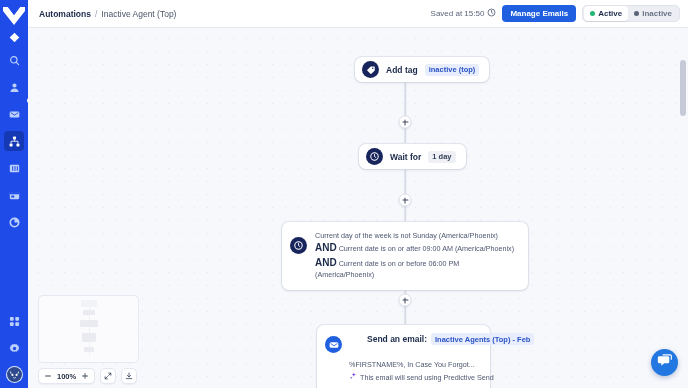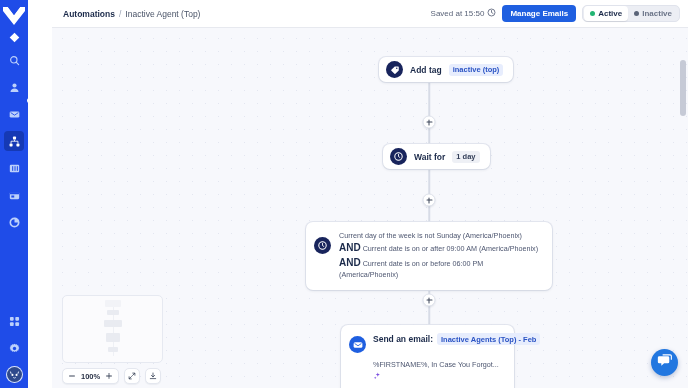--- a/index.html
+++ b/index.html
@@ -2,21 +2,21 @@
 <html><head>
 <meta charset="utf-8">
 <style>
   * { box-sizing: border-box; margin: 0; padding: 0; }
   html, body {
     width: 688px; height: 388px;
     overflow: hidden;
     font-family: "Liberation Sans", sans-serif;
     background: #ffffff;
   }
-  #app { position: relative; width: 688px; height: 388px; display: flex; gap: 24px; }
+  #app { position: relative; width: 688px; height: 388px; display: flex; }
 
   
   .sidebar {
     width: 28px; height: 388px;
     background: #1f4ce8;
     display: flex; flex-direction: column; align-items: center;
     flex: 0 0 28px;
     position: relative;
   }
   .logo-wrap {
@@ -171,21 +171,21 @@
   .cond-and { font-weight: bold; color: #1b2a4a; font-size: 10px; }
   
   #node-email {
     left: 289px; top: 297px; width: 173px;
     flex-direction: column; align-items: stretch;
     padding: 0;
   }
   .email-top { display: flex; align-items: flex-start; gap: 7px; padding: 8px 9px 6px 8px; }
   #node-email .node-icon { margin-top: 3px; }
   .email-body { display: flex; flex-direction: column; gap: 3px; }
-  .email-subject-row { display: flex; align-items: center; gap: 4px; }
+  .email-subject-row { display: flex; align-items: center; gap: 4px; margin-left: 18px; }
   .email-preview { font-size: 7.2px; color: #4d5670; margin-top: 12px; }
   .predictive { display: flex; align-items: center; gap: 3px; font-size: 7.2px; color: #4d5670; }
   .email-stats {
     display: flex; align-items: center; gap: 9px;
     border-top: 1px solid #eceff5;
     padding: 4px 9px 5px 11px;
   }
   .stat { display: flex; align-items: center; gap: 3px; font-size: 7px; font-weight: bold; color: #2a53c4; }
 
   
@@ -452,20 +452,21 @@
               <span class="badge">Inactive Agents (Top) - Feb</span>
             </div>
             <div class="email-preview">%FIRSTNAME%, In Case You Forgot...</div>
             <div class="predictive">
               <span>
                 <svg width="8" height="8" viewBox="0 0 16 16" fill="#7b4ee0">
                   <path d="M9.6 1 l1.1 3.1 3.1 1.1 -3.1 1.1 -1.1 3.1 -1.1-3.1 -3.1-1.1 3.1-1.1z"></path>
                   <path d="M4.4 9 l.7 1.9 1.9 .7 -1.9 .7 -.7 1.9 -.7-1.9 -1.9-.7 1.9-.7z"></path>
                 </svg>
               </span>
+              <span>This email will send using Predictive Send</span>
             </div>
           </div>
         </div>
         <div class="email-stats">
           <div class="stat">
             <span>
               <svg width="7" height="7" viewBox="0 0 16 16" fill="#2a53c4">
                 <path d="M1 8 L15 1.5 L10.5 14.5 L8 9.8 z"></path>
               </svg>
             </span>

